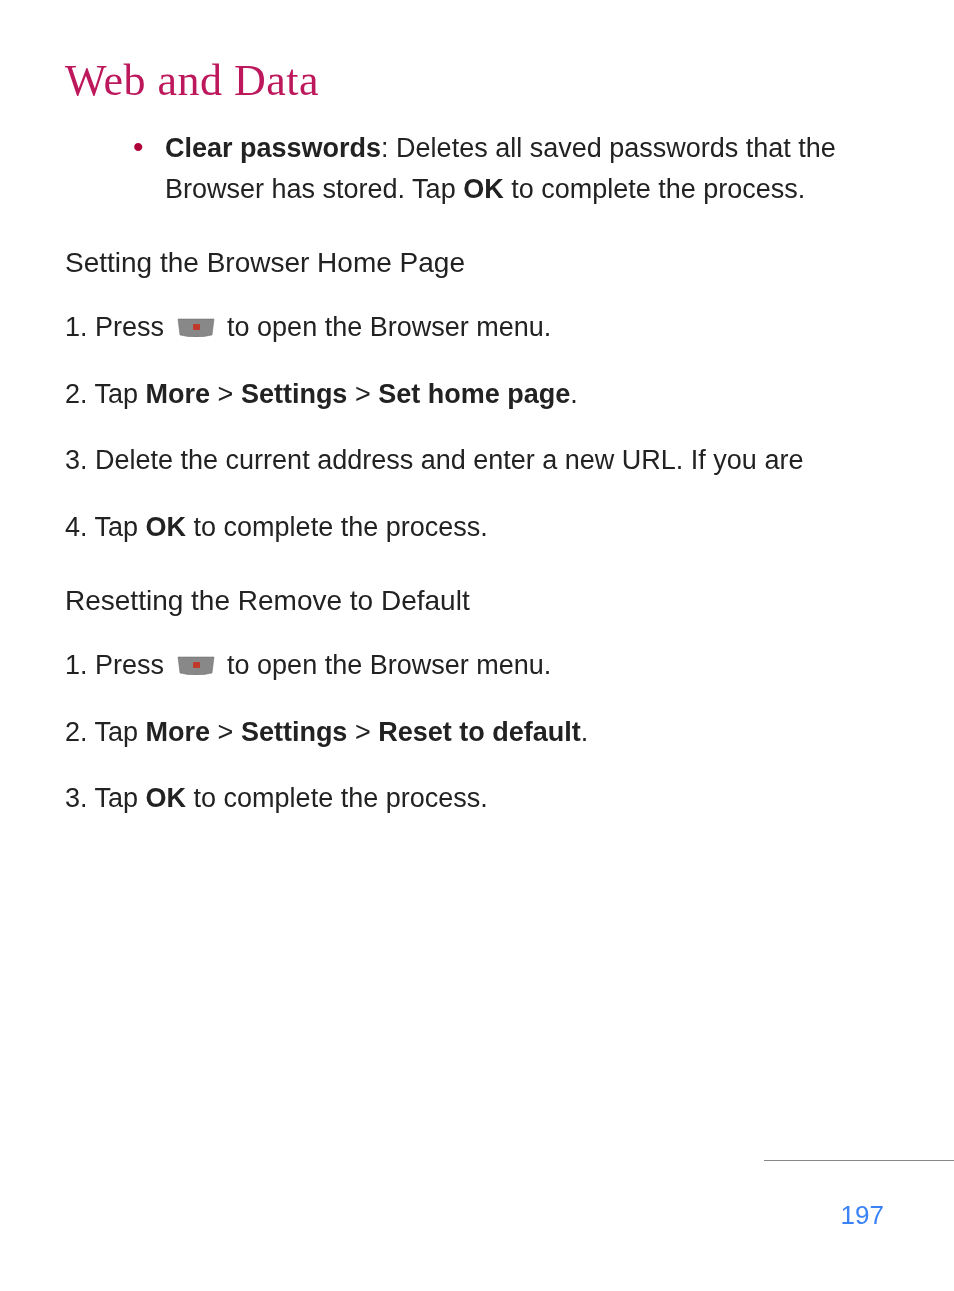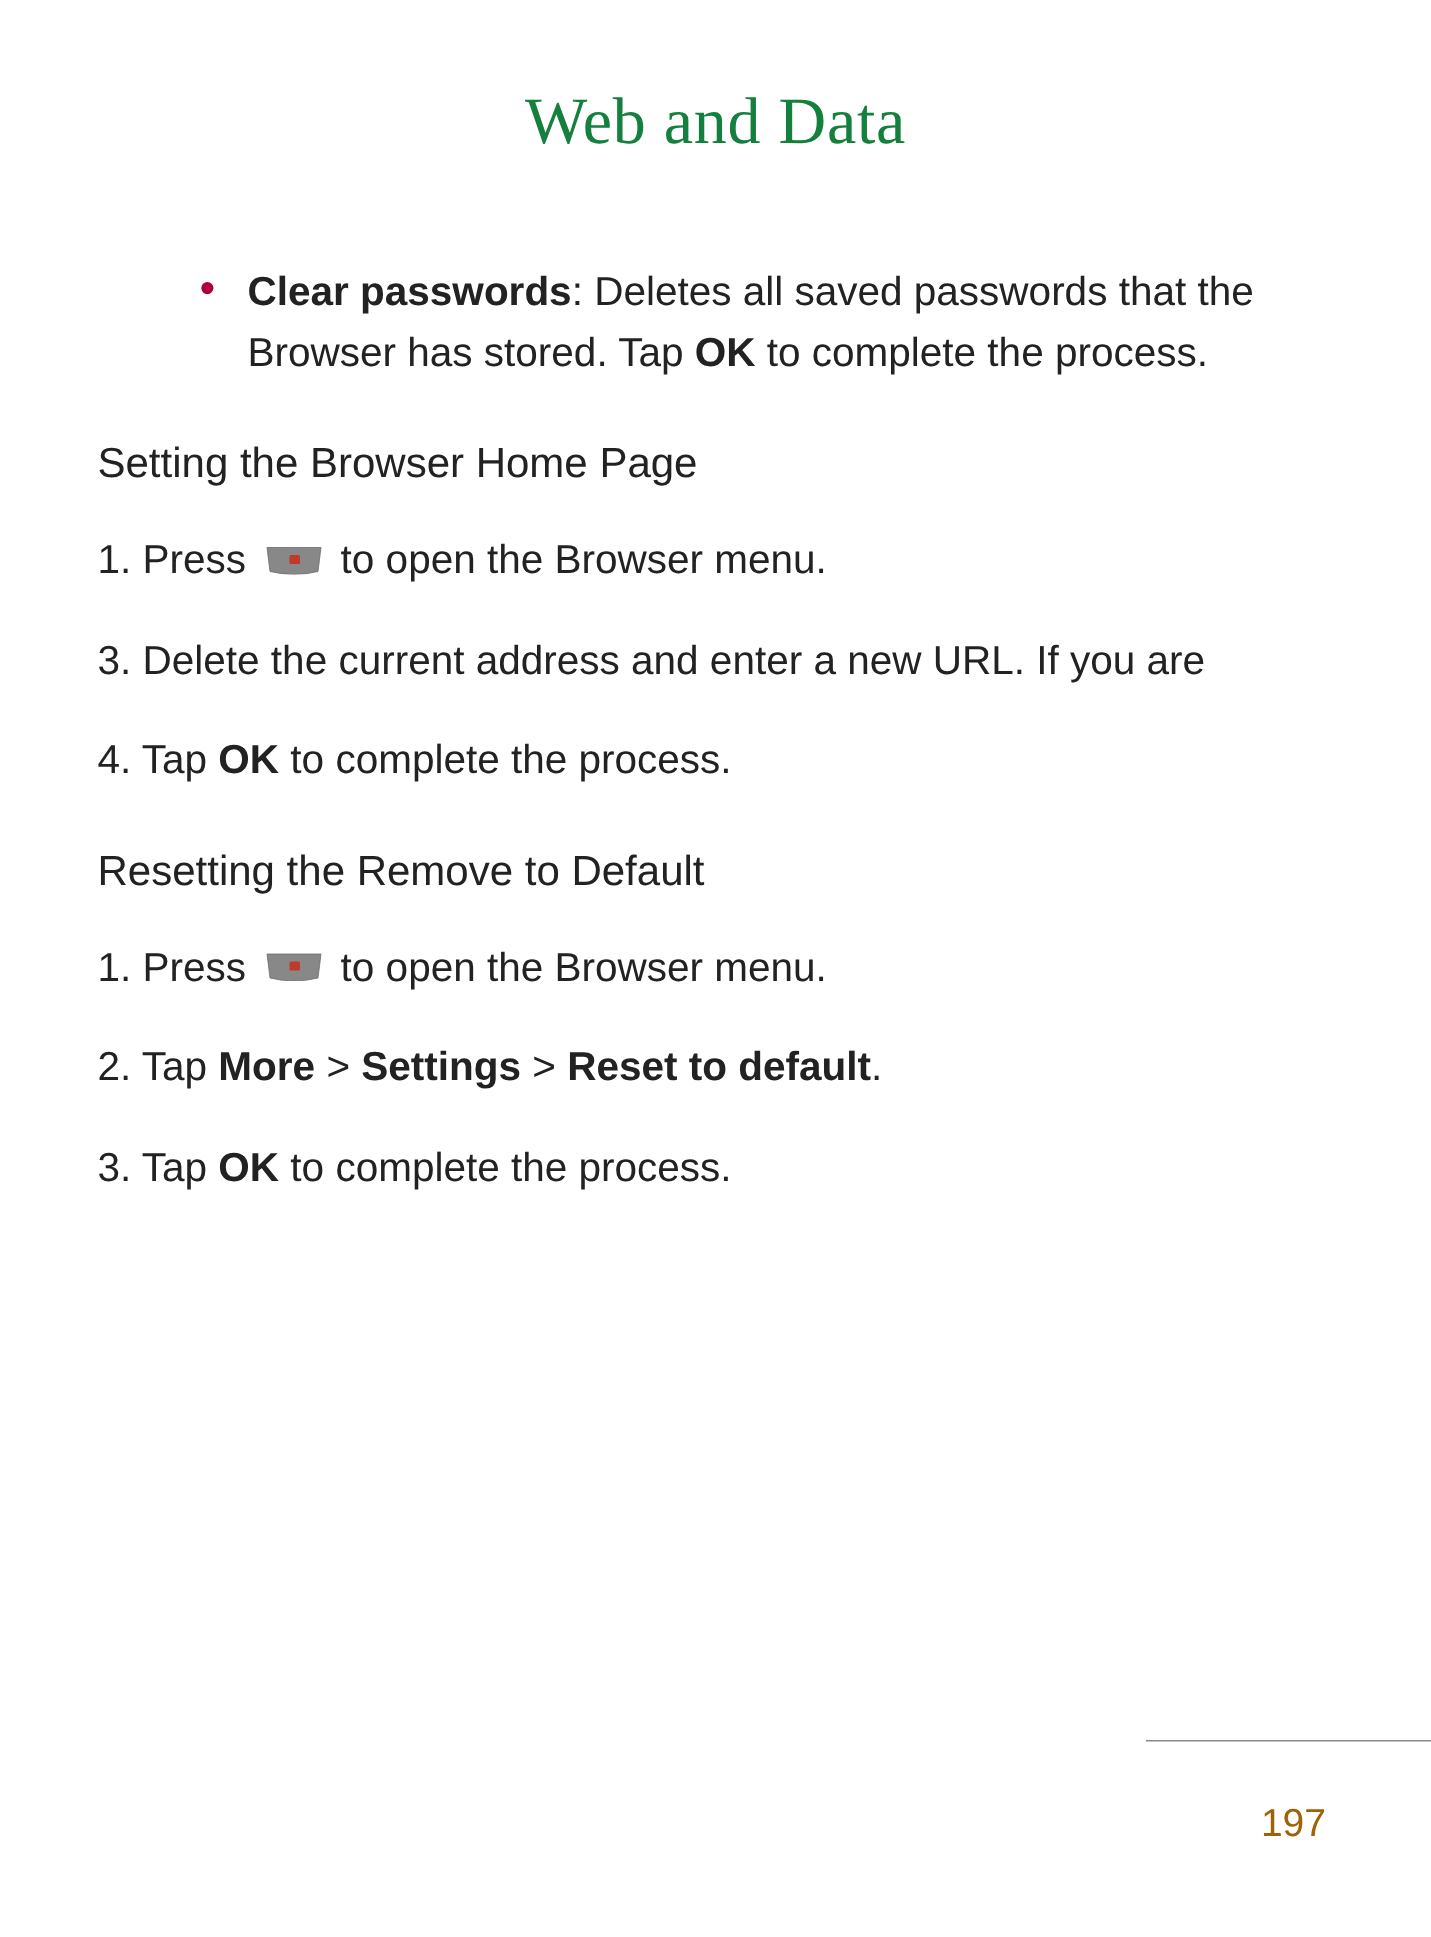--- a/index.html
+++ b/index.html
@@ -12,25 +12,25 @@
     height: 1291px;
     position: relative;
     box-sizing: border-box;
   }
   .page {
     padding: 55px 65px 0 65px;
     box-sizing: border-box;
   }
   .header-title {
     font-size: 44px;
-    color: #15803d;
+    color: #be185d;
     font-weight: 300;
-    text-align: center;
+    text-align: left;
     letter-spacing: 0.5px;
-    margin-bottom: 68px;
+    margin-bottom: 22px;
     font-family: "Times New Roman", "Helvetica Neue", sans-serif;
   }
   .bullets {
     margin-left: 70px;
     margin-bottom: 28px;
   }
   .bullet-item {
     position: relative;
     font-size: 27px;
     line-height: 1.5;
@@ -100,21 +100,21 @@
     width: 40px;
     height: 20px;
     display: block;
   }
   .page-number {
     position: absolute;
     right: 70px;
     bottom: 60px;
     font-size: 26px;
     font-weight: 300;
-    color: #a16207;
+    color: #3b82f6;
   }
   .footer-rule {
     position: absolute;
     right: 0;
     bottom: 130px;
     width: 190px;
     border-top: 1px solid #888;
   }
   .hang {
     padding-left: 34px;
@@ -141,20 +141,23 @@
     <span>1. Press </span>
     <span class="icon-menu">
       <svg viewBox="0 0 40 20">
           <path d="M2 2 L38 2 L36 18 Q20 22 4 18 Z" fill="#888" stroke="#666" stroke-width="0.5"></path>
           <rect x="17" y="7" width="7" height="6" fill="#c0392b" rx="1"></rect>
         </svg>
     </span>
     <span> to open the Browser menu.</span>
   </div>
 
+  <div class="step">
+    <span>2.  Tap </span><span class="bold">More</span><span> &gt; </span><span class="bold">Settings</span><span> &gt; </span><span class="bold">Set home page</span><span>.</span>
+  </div>
 
   <div class="step hang">
     <span>3.  Delete the current address and enter a new URL. If you are</span>
   </div>
 
   <div class="step">
     <span>4.  Tap </span><span class="bold">OK</span><span> to complete the process.</span>
   </div>
 
   <div class="section-heading">Resetting the Remove to Default</div>

